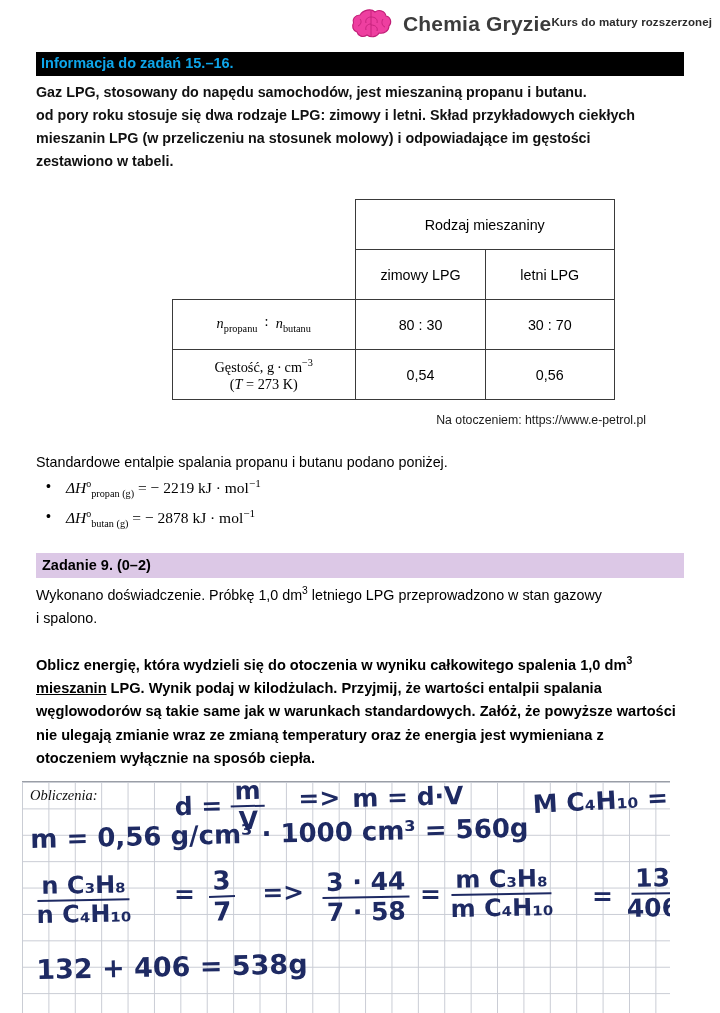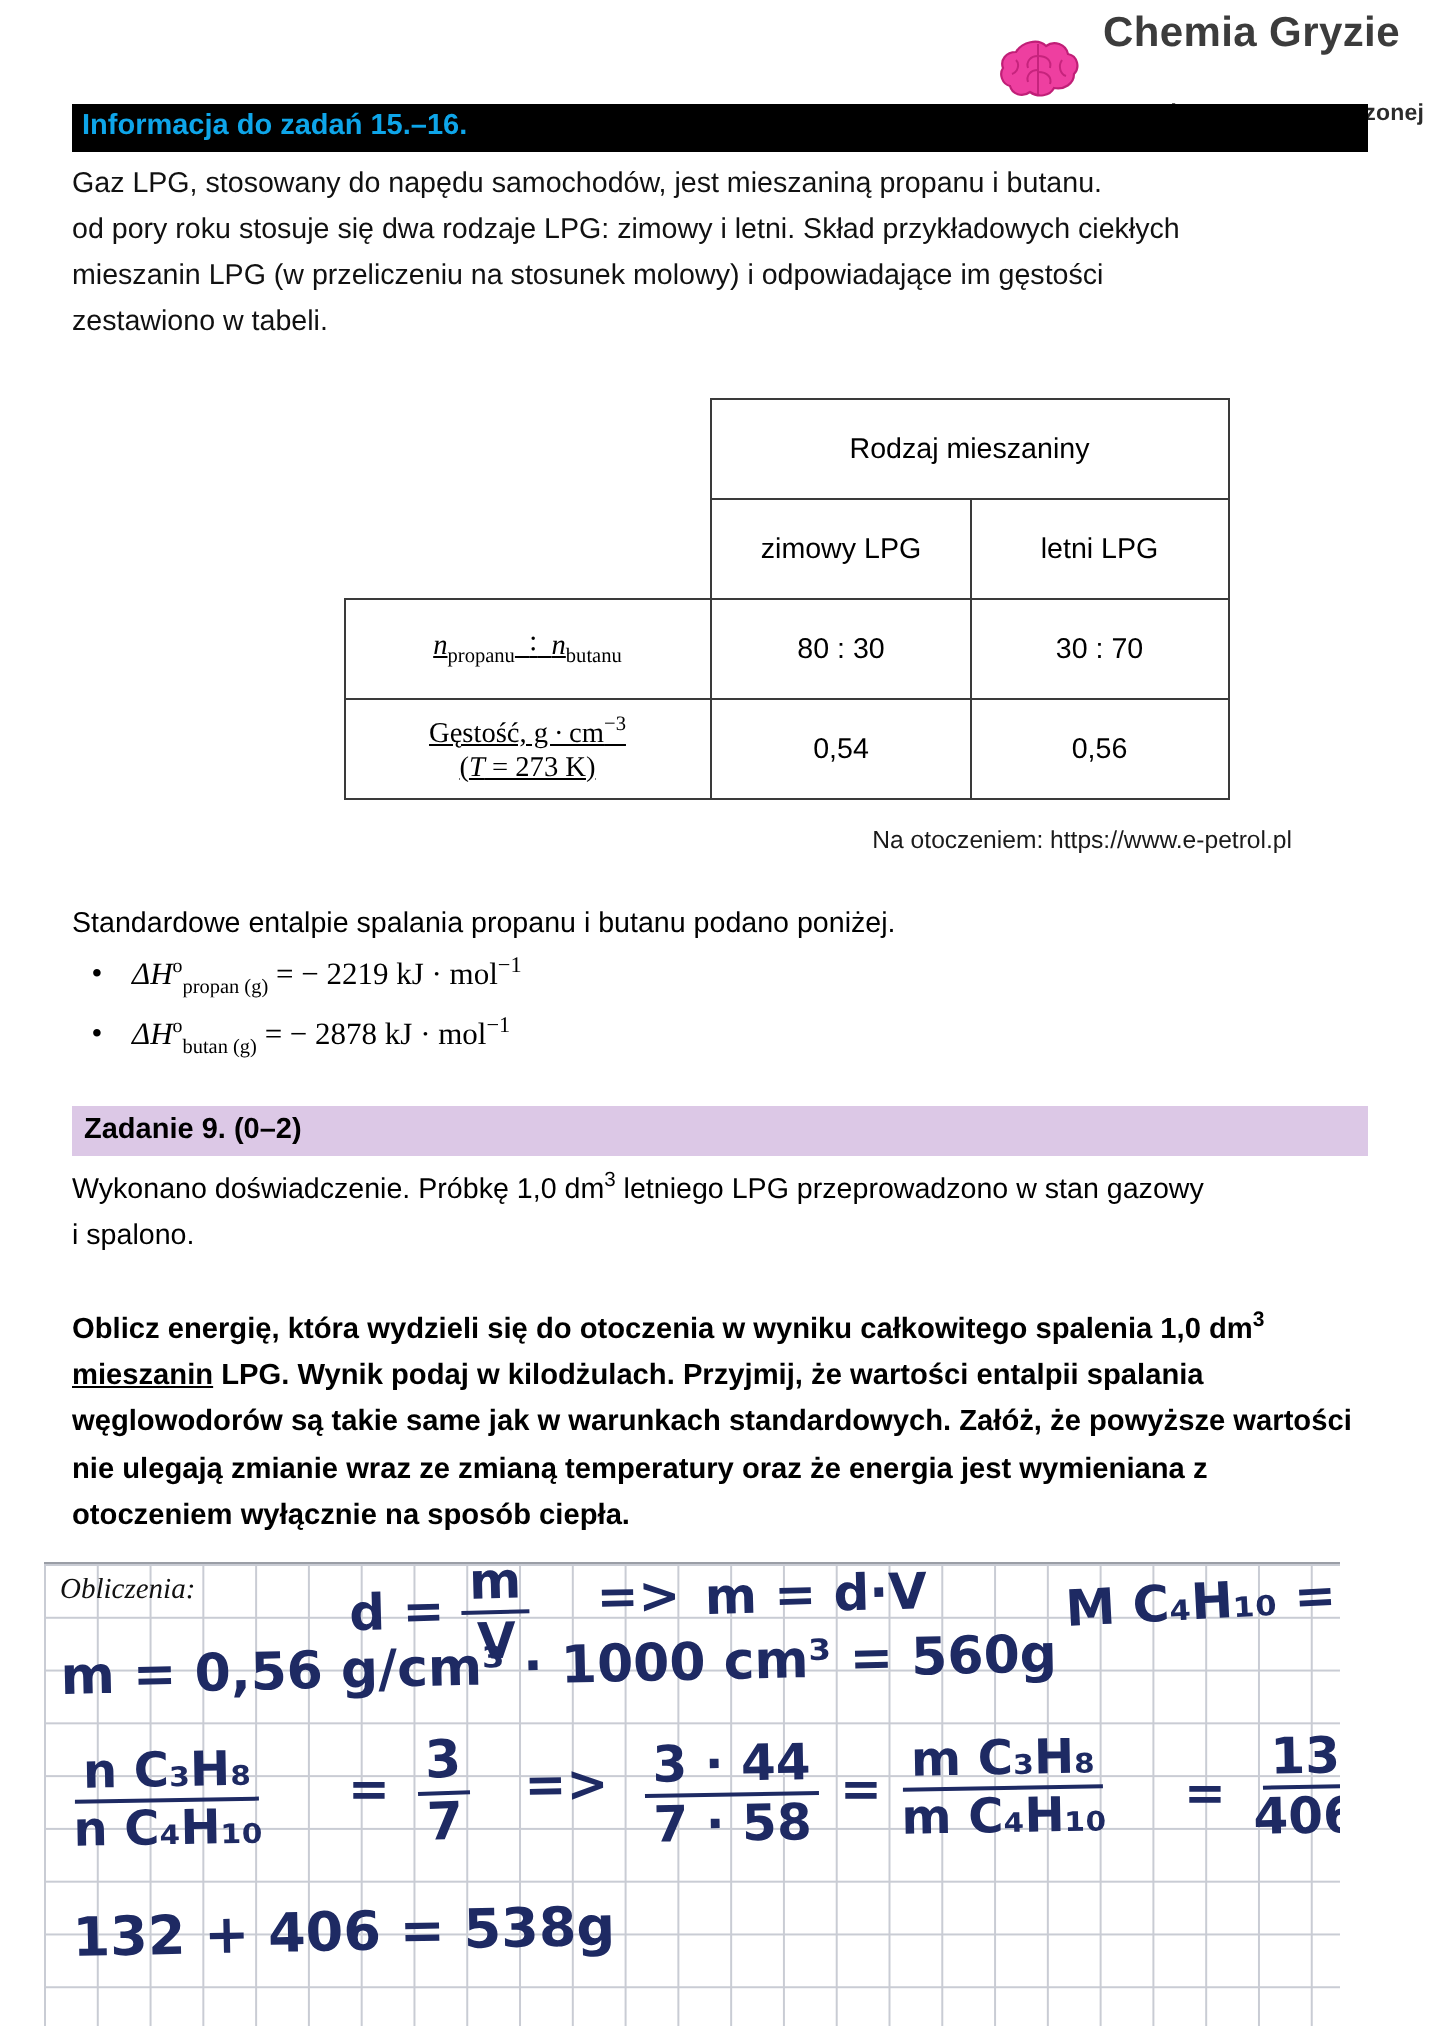--- a/index.html
+++ b/index.html
@@ -25,24 +25,23 @@
     align-items: center;
     gap: 9px;
   }
   .brand-icon {
     width: 44px;
     height: 36px;
     flex: 0 0 auto;
   }
   .brand-text {
     display: flex;
-    flex-direction: column;
+    flex-direction: row;
     align-items: flex-start;
     line-height: 1.05;
-    gap: 20px;
   }
   .brand-title {
     font-size: 21px;
     font-weight: bold;
     color: #3c3c3c;
     letter-spacing: .2px;
   }
   .brand-sub {
     font-size: 11.5px;
     font-weight: bold;
@@ -69,21 +68,21 @@
     line-height: 1.15;
   }
 
   
   .body-text {
     font-size: 14.3px;
     line-height: 1.62;
     margin-top: 5px;
     color: #111;
   }
-  .body-text p { margin: 0; }
+  .body-text p { margin: 0; font-weight: bold; }
   .ital { font-family: "Liberation Serif", serif; font-style: italic; }
 
   
   .table-wrap {
     margin-top: 26px;
     display: flex;
     justify-content: center;
   }
   table.data {
     border-collapse: collapse;
@@ -102,21 +101,21 @@
   table.data td.blank {
     border: none;
   }
   td.rowlabel {
     text-align: left;
     padding: 0 10px;
     font-family: "Liberation Serif", serif;
     font-size: 15px;
   }
   td.rowlabel.center { text-align: center; }
-  .col-label { width: 194px; text-decoration: underline; }
+  .col-label { width: 194px; }
   .col-val   { width: 136px; }
   td.tall { height: 58px; }
   .mi { font-style: italic; }
   sub { font-size: .72em; }
   sup { font-size: .72em; }
 
   .source {
     text-align: right;
     font-size: 12.3px;
     margin-top: 13px;

